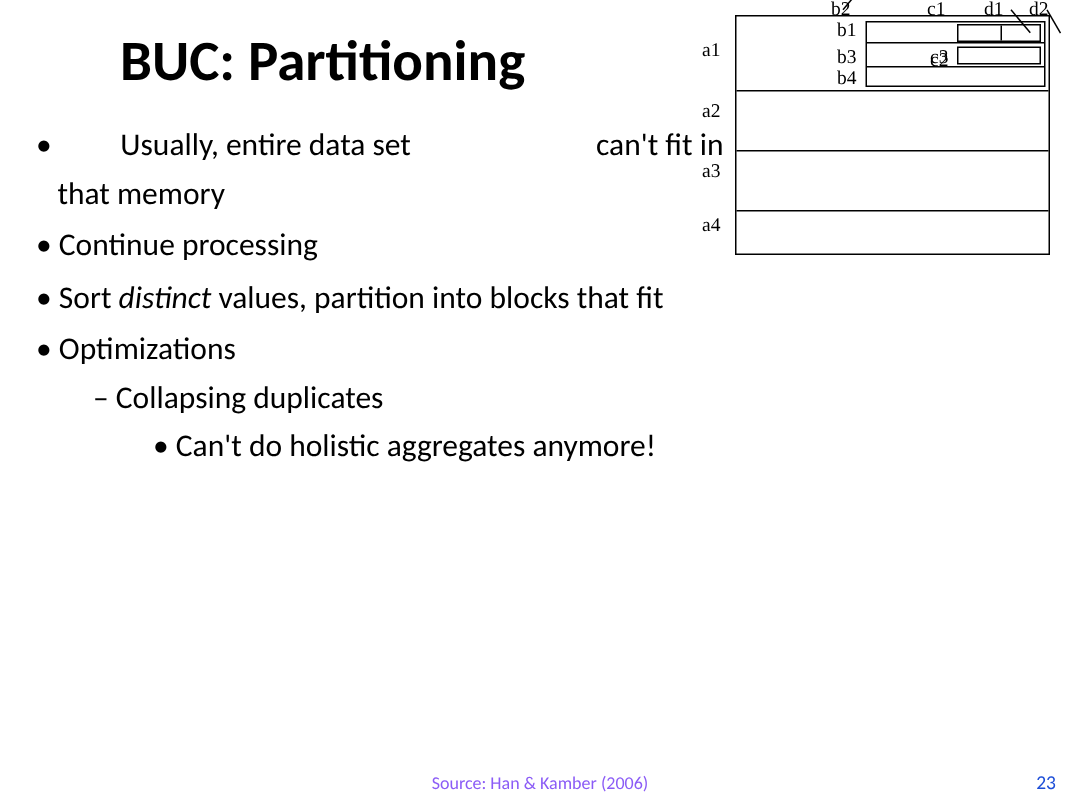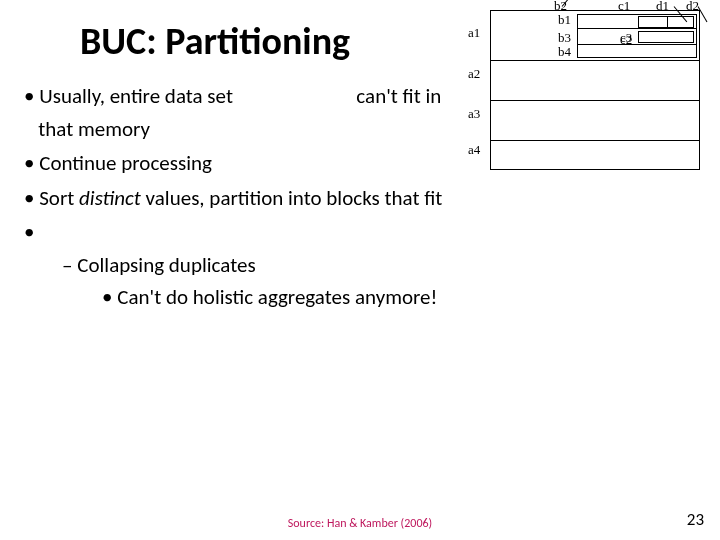--- a/index.html
+++ b/index.html
@@ -22,34 +22,34 @@
     font-size: 21px;
     line-height: 1.55;
   }
   ul.l1 { list-style: none; }
   ul.l1 > li { margin-bottom: 2px; }
   ul.l1 > li::before { content: "•  "; }
   ul.l2 { list-style: none; margin-left: 38px; }
   ul.l2 > li::before { content: "–  "; }
   ul.l3 { list-style: none; margin-left: 40px; }
   ul.l3 > li::before { content: "•  "; }
-  .first-line { white-space: pre; }
+  .first-line { white-space: pre; margin-left: 41px; }
   em { font-style: italic; }
   .source {
     position: absolute;
     bottom: 10px; left: 0; right: 0;
     text-align: center;
     font-size: 12px;
-    color: #be185d;
+    color: #8b5cf6;
   }
   .pagenum {
     position: absolute;
     bottom: 10px; right: 16px;
-    font-size: 17px;
-    color: #000000;
+    font-size: 13px;
+    color: #1d4ed8;
   }
   .diagram {
     position: absolute;
     top: 0px; right: 6px;
     width: 268px; height: 180px;
     font-family: "Times New Roman", serif;
     font-size: 13px;
   }
   .diagram .outer {
     position: absolute;
@@ -71,20 +71,21 @@
   <ul class="l1">
     <li>
       <span class="first-line">Usually, entire data set                          can't fit in</span><br>
       &nbsp;&nbsp;&nbsp;<span>that memory</span>
     </li>
     <li>Continue processing</li>
     <li>
       <span>Sort </span><em>distinct</em><span> values, partition into blocks that fit</span>
     </li>
     <li>
+      <span>Optimizations</span>
       <ul class="l2">
         <li>
           <span>Collapsing duplicates</span>
           <ul class="l3">
               <li>Can't do holistic aggregates anymore!</li>
             </ul>
         </li>
       </ul>
     </li>
   </ul>

